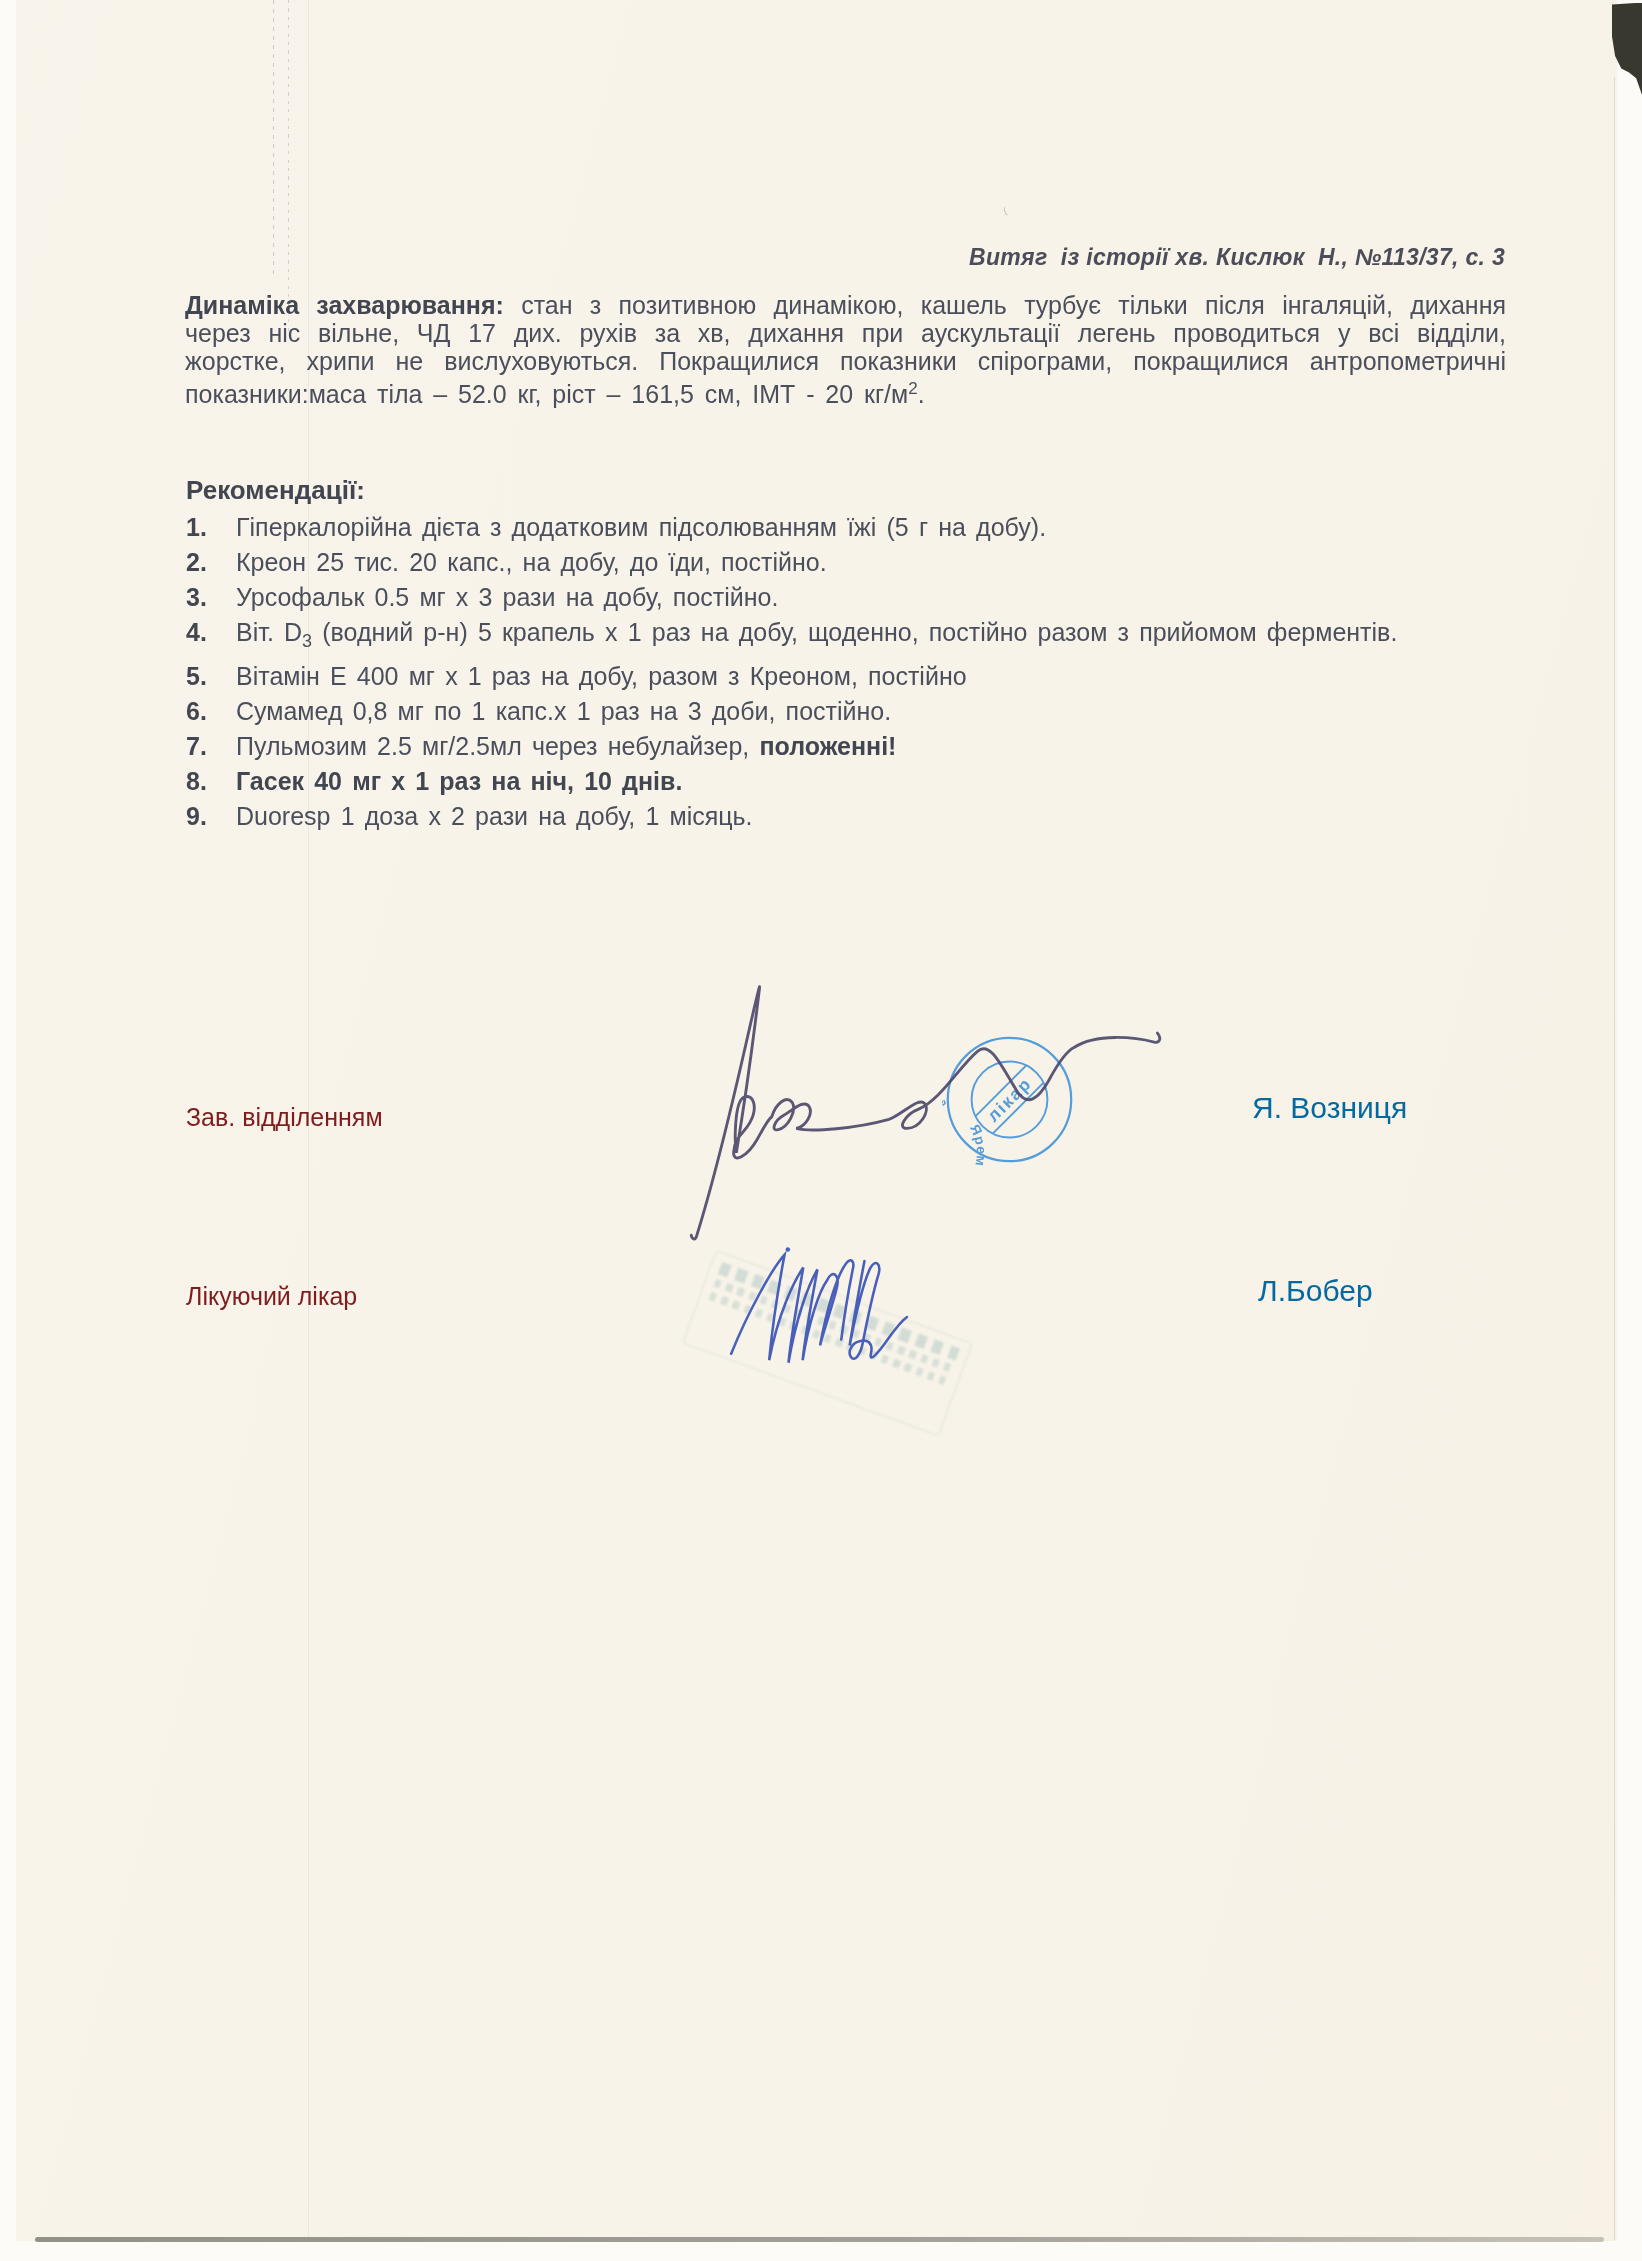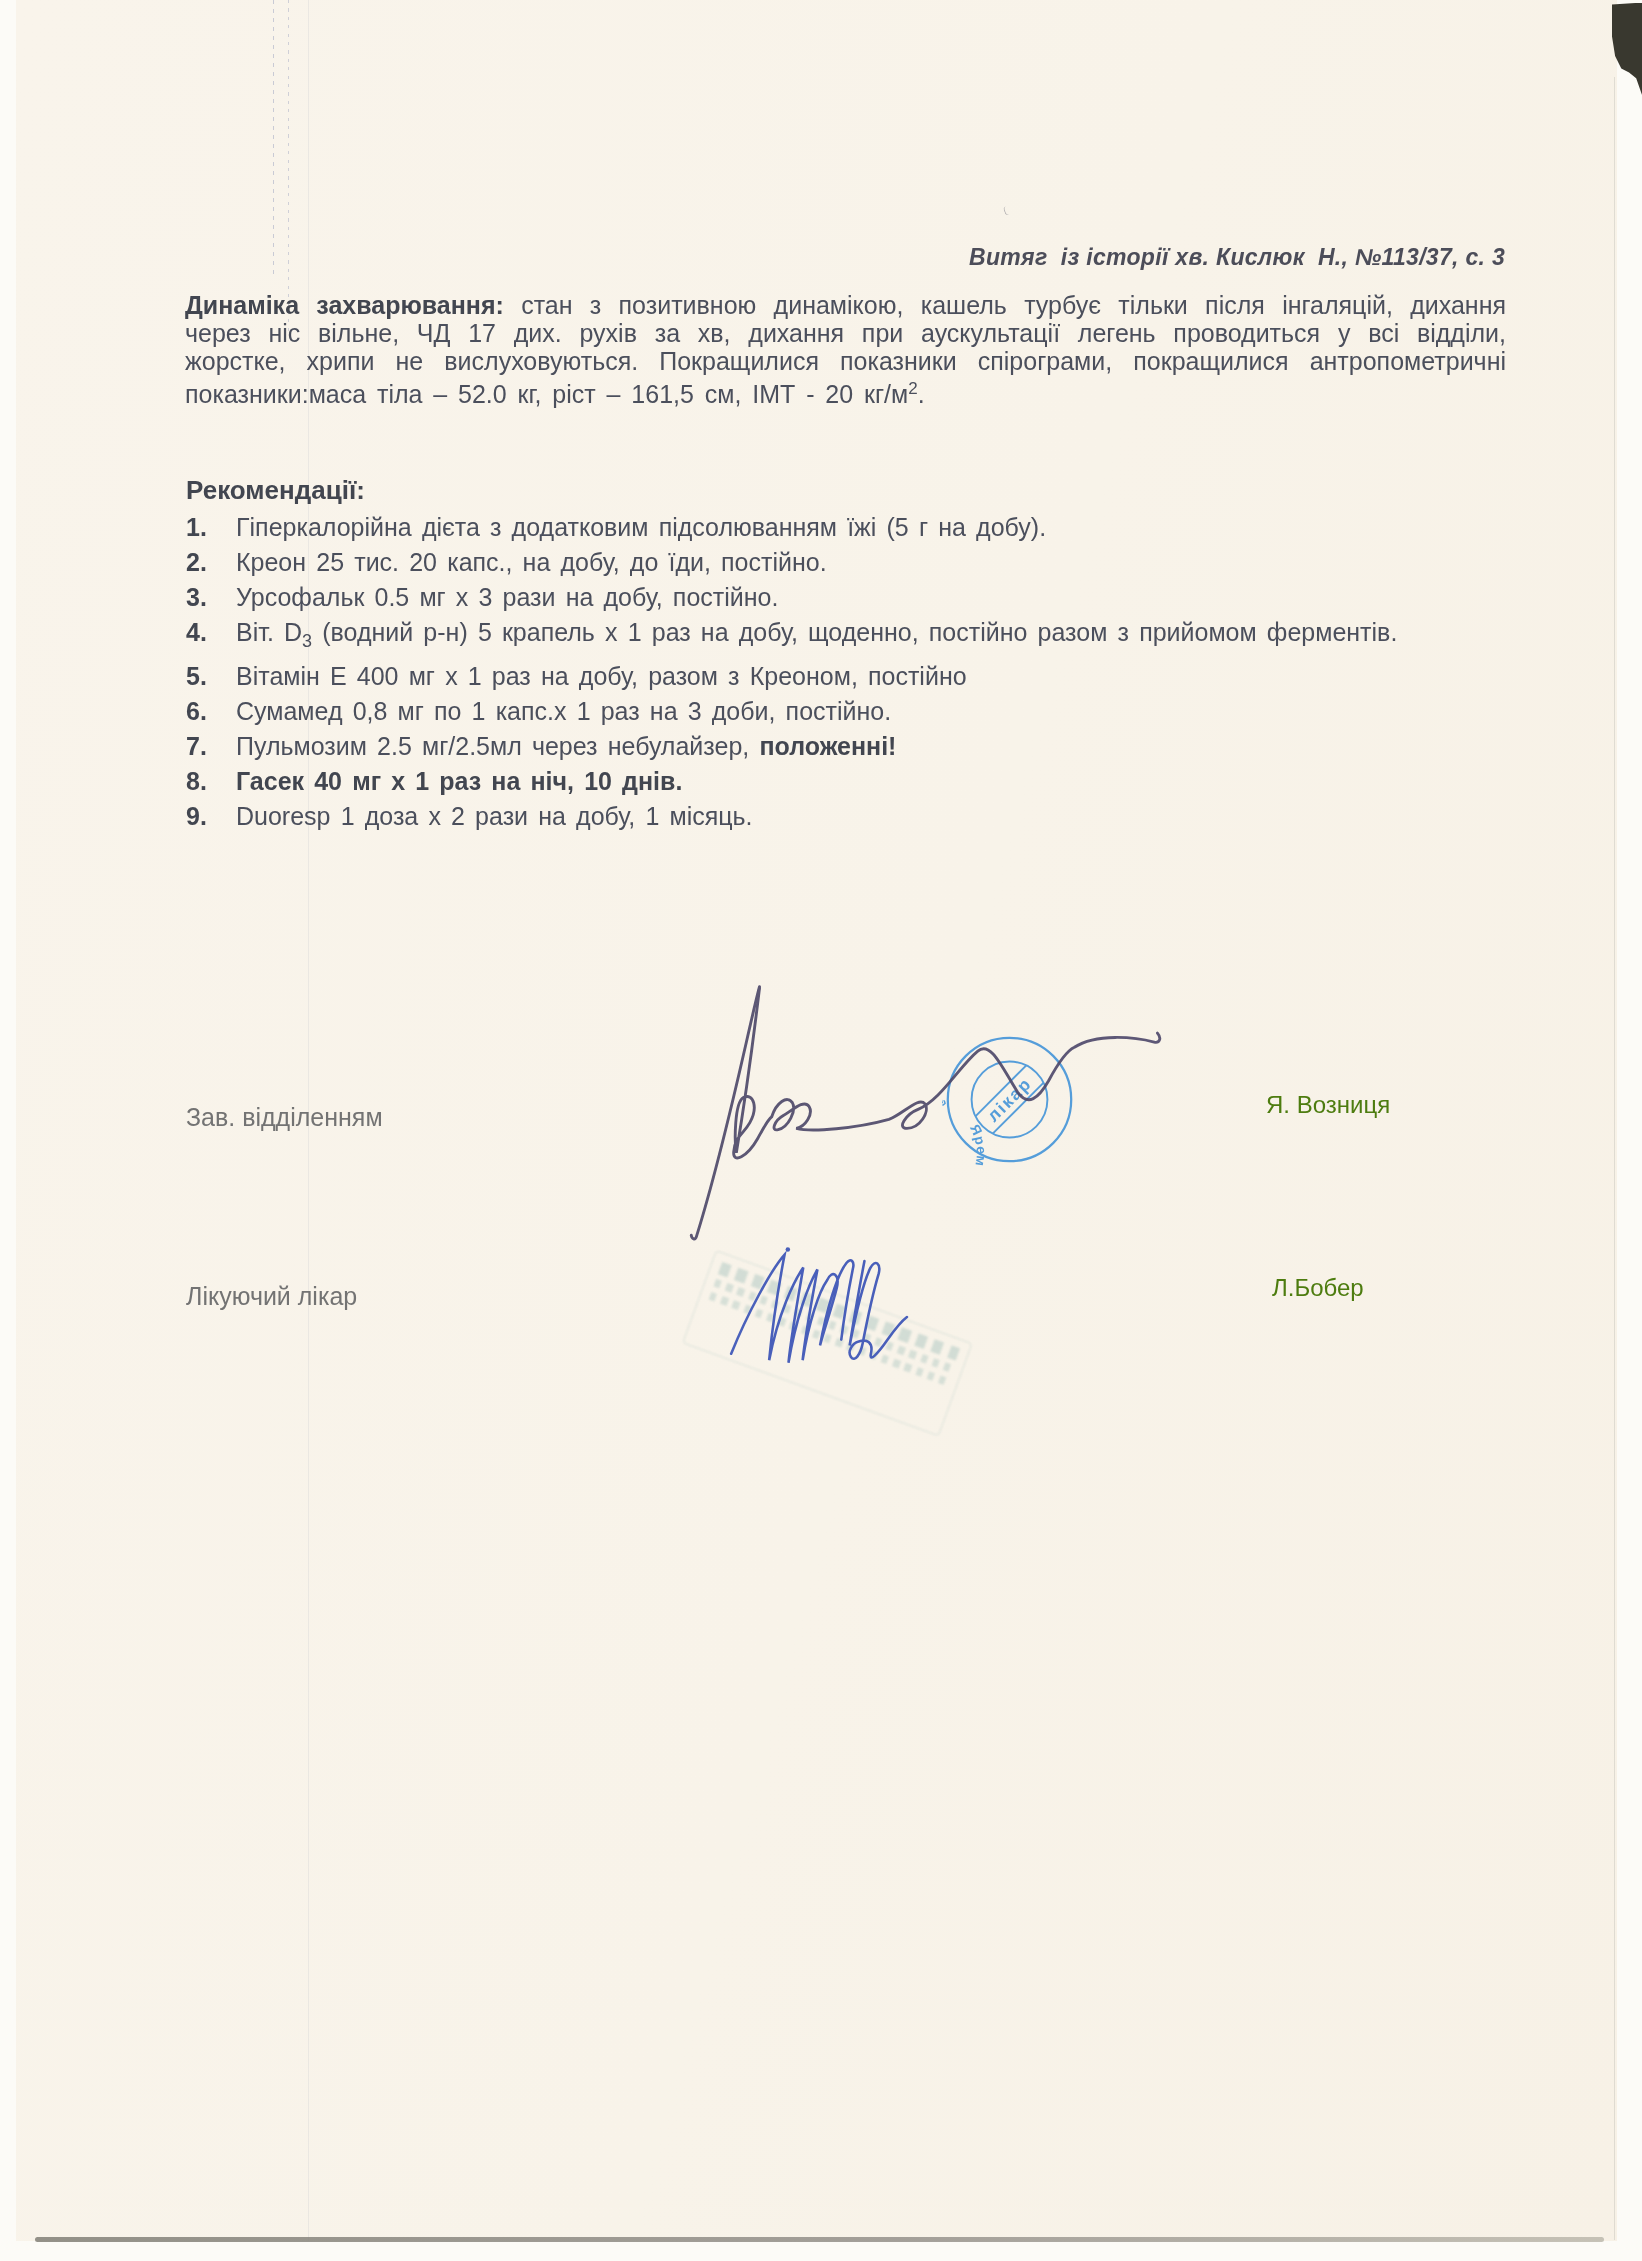--- a/index.html
+++ b/index.html
@@ -41,22 +41,22 @@
     font-size:25px;line-height:28px;text-align:justify;word-spacing:3.9px;color:#4b4f5c;
   }
   .para b,.rec-head,.rec-num,.bold{font-weight:bold;color:#424650;}
   .rec-head{position:absolute;left:186px;top:475px;font-size:26px;}
   .rec-list{position:absolute;left:186px;top:510px;width:1322px;font-size:25px;line-height:35px;color:#4b4f5c;}
   .rec-item{display:flex;}
   .rec-num{flex:0 0 50px;}
   .rec-text{flex:1;text-align:justify;word-spacing:3.2px;}
   sub{font-size:18px;}
   sup{font-size:17px;}
-  .sig-label{position:absolute;font-size:25px;color:#737373;}
-  .sig-name{position:absolute;font-size:24px;color:#4d7c0f;margin-left:14px;}
+  .sig-label{position:absolute;font-size:25px;color:#7f1d1d;}
+  .sig-name{position:absolute;font-size:30px;color:#0369a1;}
   #label-head{left:186px;top:1103px;}
   #name-head{left:1252px;top:1091px;}
   #label-doc{left:186px;top:1282px;}
   #name-doc{left:1258px;top:1274px;}
   
   .stamp-svg{position:absolute;left:942px;top:1032px;opacity:.88;}
   .sig-svg{position:absolute;left:670px;top:966px;}
   .ghost-stamp{
     position:absolute;left:716px;top:1250px;width:271px;height:97px;
     border:1.3px solid rgba(125,170,166,.38);border-radius:3.9px;

